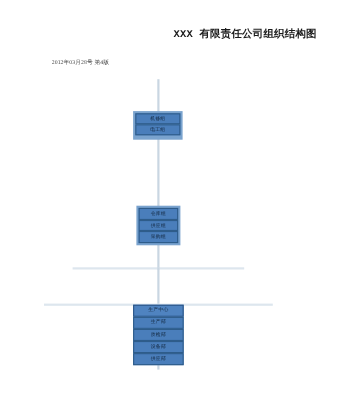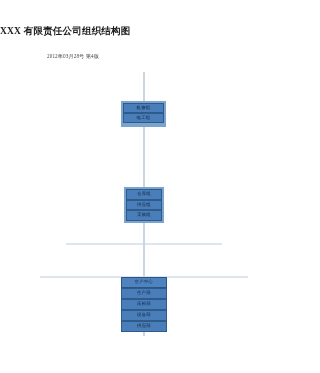--- a/index.html
+++ b/index.html
@@ -21,25 +21,25 @@
     inset: 0;
     background: #ffffff;
   }
 
   
   .doc-title {
     position: absolute;
     top: 25px;
     left: 0;
     width: 288px;
-    text-align: left;
+    text-align: right;
     font-size: 9.5px;
     font-weight: bold;
     letter-spacing: 0.2px;
-    font-family: Liberation Serif, serif;
+    font-family: Liberation Mono, monospace;
     color: #1a1a1a;
     white-space: nowrap;
   }
 
   .doc-date {
     position: absolute;
     top: 53px;
     left: 47px;
     font-size: 5.2px;
     color: #444444;

